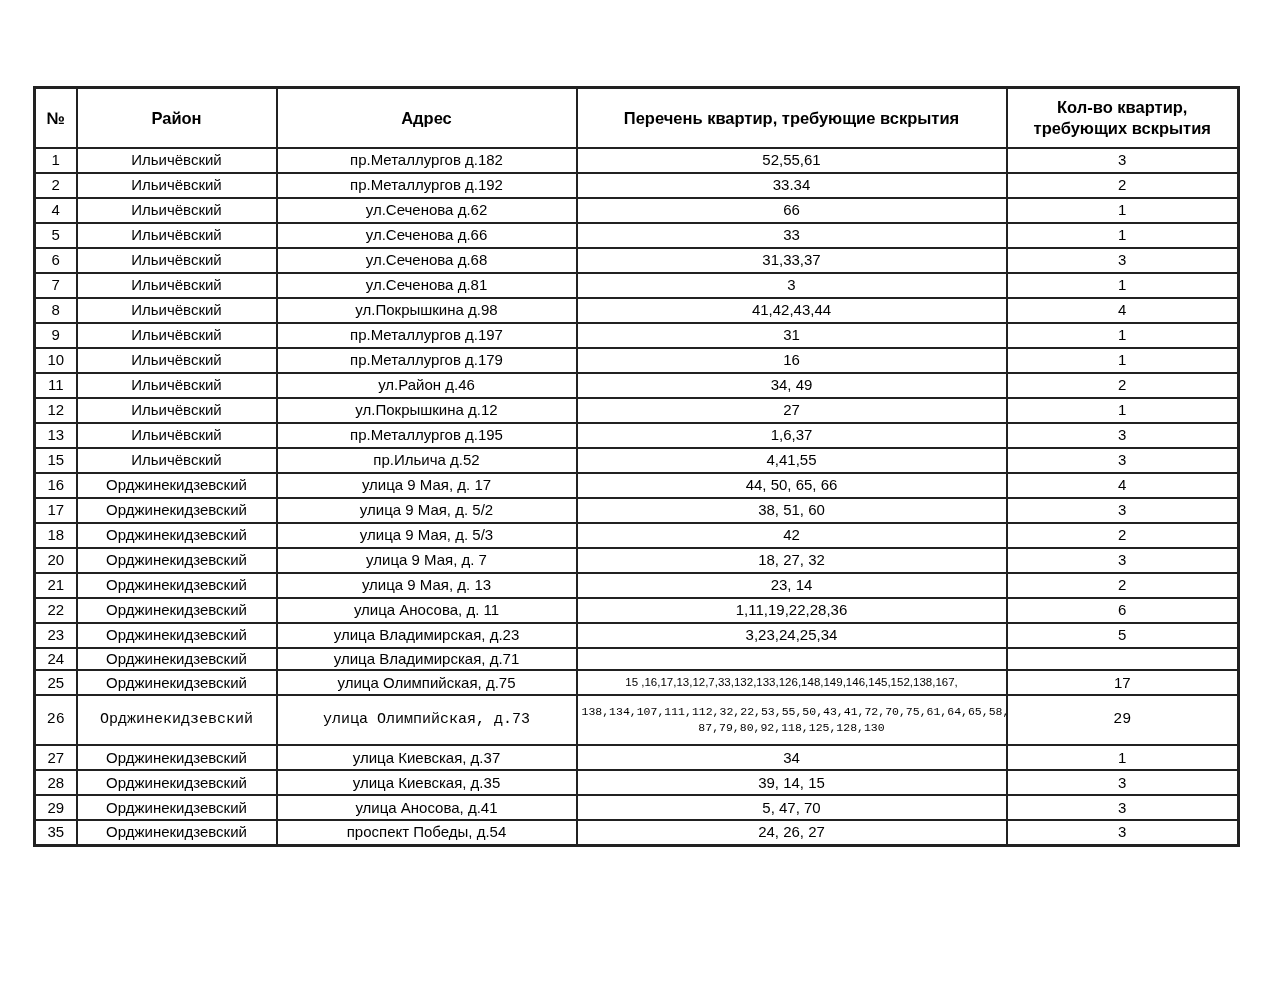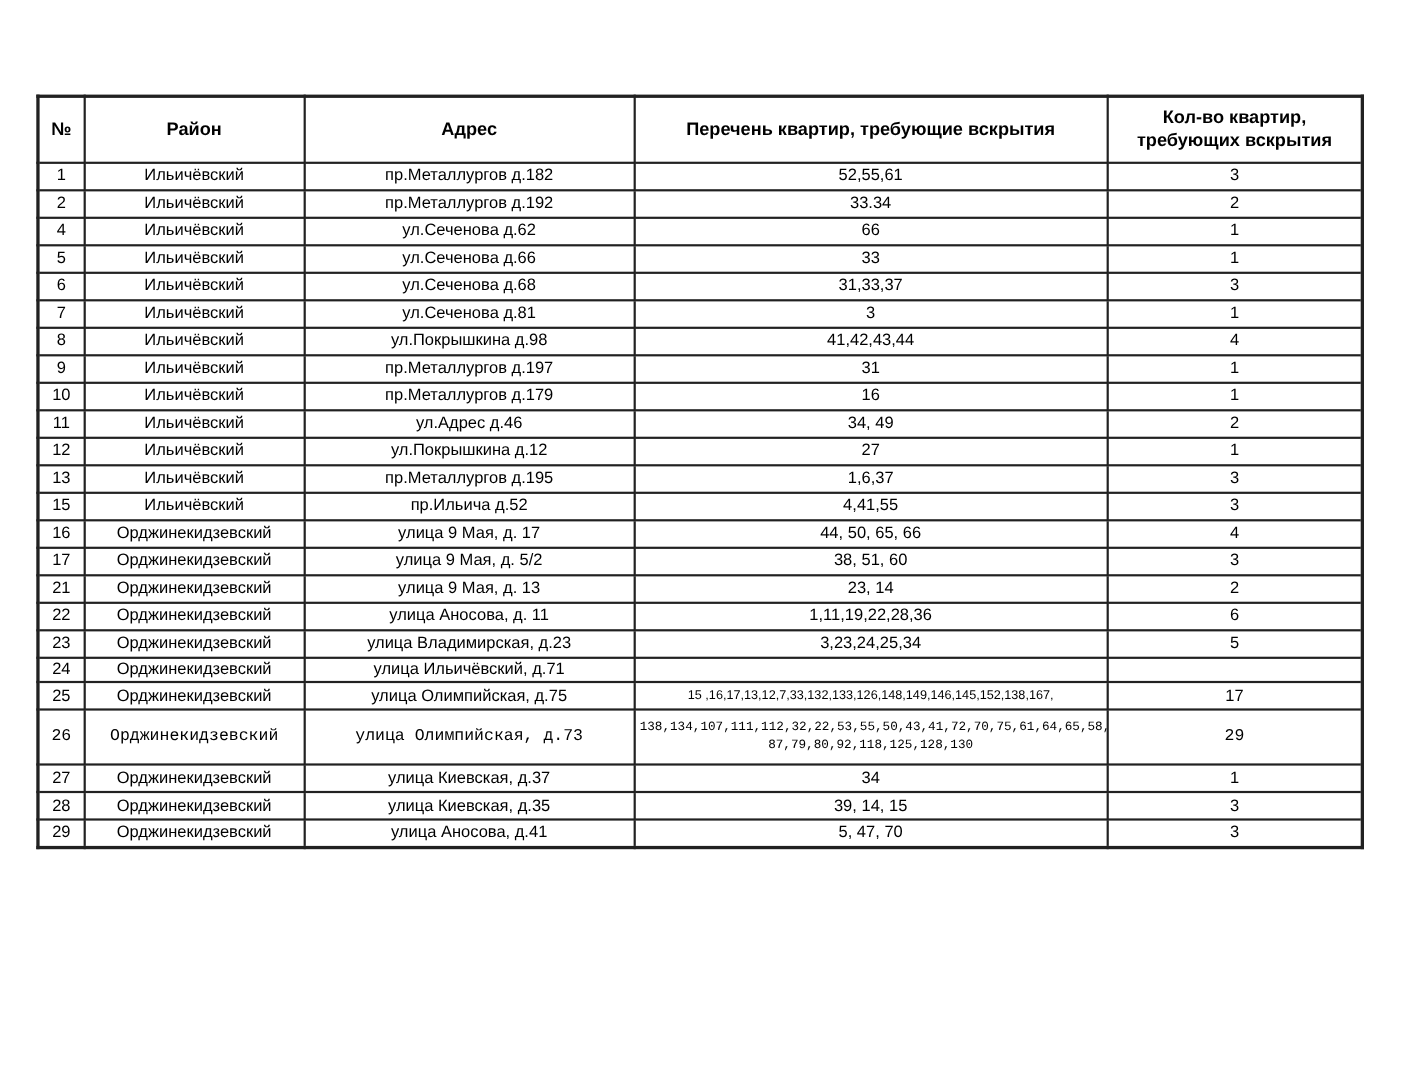--- a/index.html
+++ b/index.html
@@ -134,21 +134,21 @@
         <tr>
           <td>10</td>
           <td>Ильичёвский</td>
           <td>пр.Металлургов д.179</td>
           <td>16</td>
           <td>1</td>
         </tr>
         <tr>
           <td>11</td>
           <td>Ильичёвский</td>
-          <td>ул.Адрес д.46</td>
+          <td>ул.Район д.46</td>
           <td>34, 49</td>
           <td>2</td>
         </tr>
         <tr>
           <td>12</td>
           <td>Ильичёвский</td>
           <td>ул.Покрышкина д.12</td>
           <td>27</td>
           <td>1</td>
         </tr>
@@ -174,20 +174,34 @@
           <td>4</td>
         </tr>
         <tr>
           <td>17</td>
           <td>Орджинекидзевский</td>
           <td>улица 9 Мая, д. 5/2</td>
           <td>38, 51, 60</td>
           <td>3</td>
         </tr>
         <tr>
+          <td>18</td>
+          <td>Орджинекидзевский</td>
+          <td>улица 9 Мая, д. 5/3</td>
+          <td>42</td>
+          <td>2</td>
+        </tr>
+        <tr>
+          <td>20</td>
+          <td>Орджинекидзевский</td>
+          <td>улица 9 Мая, д. 7</td>
+          <td>18, 27, 32</td>
+          <td>3</td>
+        </tr>
+        <tr>
           <td>21</td>
           <td>Орджинекидзевский</td>
           <td>улица 9 Мая, д. 13</td>
           <td>23, 14</td>
           <td>2</td>
         </tr>
         <tr>
           <td>22</td>
           <td>Орджинекидзевский</td>
           <td>улица Аносова, д. 11</td>
@@ -197,21 +211,21 @@
         <tr>
           <td>23</td>
           <td>Орджинекидзевский</td>
           <td>улица Владимирская, д.23</td>
           <td>3,23,24,25,34</td>
           <td>5</td>
         </tr>
         <tr class="taller">
           <td>24</td>
           <td>Орджинекидзевский</td>
-          <td>улица Ильичёвский, д.71</td>
+          <td>улица Владимирская, д.71</td>
           <td></td>
           <td></td>
         </tr>
         <tr>
           <td>25</td>
           <td>Орджинекидзевский</td>
           <td>улица Олимпийская, д.75</td>
           <td class="small-list">15 ,16,17,13,12,7,33,132,133,126,148,149,146,145,152,138,167,</td>
           <td>17</td>
         </tr>
@@ -234,17 +248,24 @@
           <td>Орджинекидзевский</td>
           <td>улица Киевская, д.35</td>
           <td>39, 14, 15</td>
           <td>3</td>
         </tr>
         <tr>
           <td>29</td>
           <td>Орджинекидзевский</td>
           <td>улица Аносова, д.41</td>
           <td>5, 47, 70</td>
+          <td>3</td>
+        </tr>
+        <tr>
+          <td>35</td>
+          <td>Орджинекидзевский</td>
+          <td>проспект Победы, д.54</td>
+          <td>24, 26, 27</td>
           <td>3</td>
         </tr>
       </tbody>
   </table>
 </div>
 
 </body></html>

